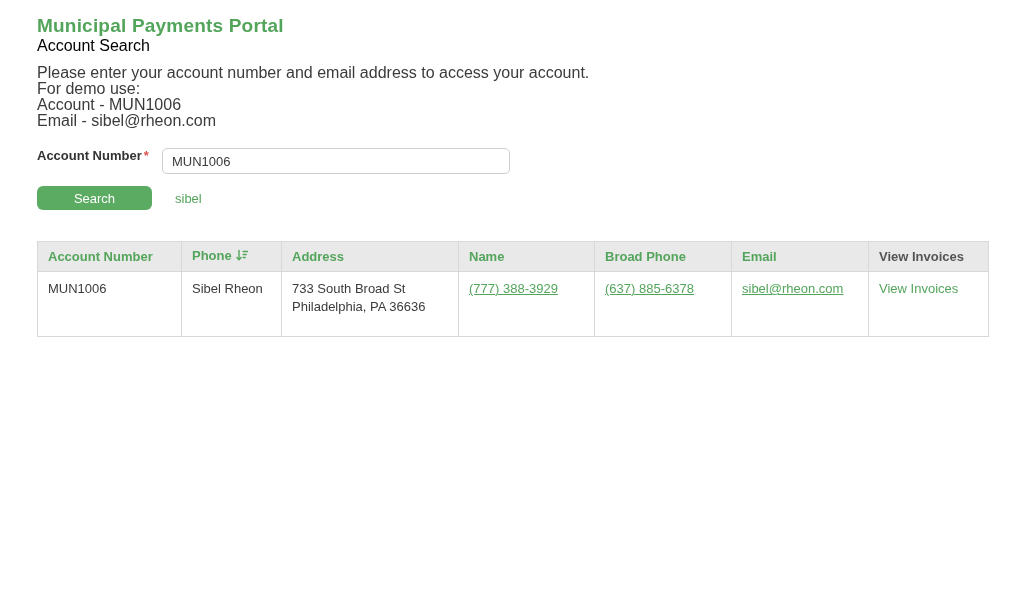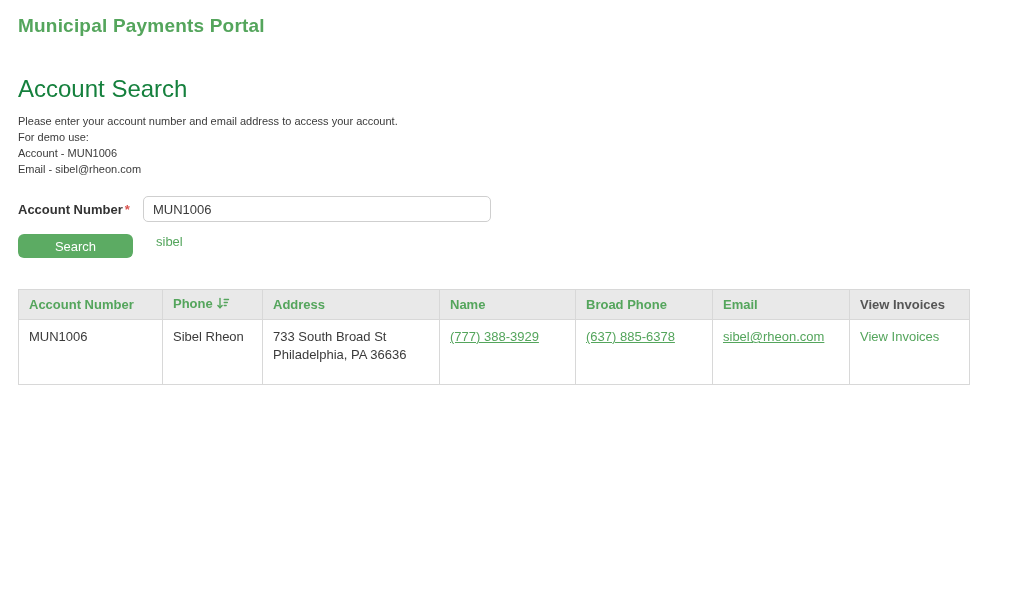--- a/index.html
+++ b/index.html
@@ -2,66 +2,65 @@
 <html><head>
 <meta charset="utf-8">
 <style>
   * { box-sizing: border-box; margin: 0; padding: 0; }
   html, body {
     width: 1024px; height: 607px;
     background: #ffffff;
     font-family: "Liberation Sans", sans-serif;
     color: #3b3b3b;
   }
-  .page { padding: 15px 37px 0 18px; width: 835px; }
+  .page { padding: 15px 37px 0 37px; width: 835px; }
 
   .portal-title {
     font-size: 19px;
     font-weight: bold;
     color: #54a55c;
     letter-spacing: 0.2px;
   }
 
   .section-heading {
-    margin-top: 38px;
-    font-size: 24px;
+    font-size: 16px;
     font-weight: 500;
-    color: #15803d;
+    color: #000000;
   }
 
   .instructions { margin-top: 10px; }
   .instructions div {
-    font-size: 11px;
+    font-size: 16px;
     line-height: 16px;
     color: #3b3b3b;
   }
 
   .form-area { margin-top: 19px; }
-  .form-row { display: flex; align-items: center; margin-bottom: 12px; }
+  .form-row { display: flex; align-items: flex-start; margin-bottom: 12px; }
   .form-label {
     width: 125px;
     font-size: 13px;
     font-weight: bold;
     color: #333333;
   }
   .required { color: #d9534f; font-weight: bold; margin-left: 2px; }
   .form-input {
     width: 348px;
     height: 26px;
     border: 1px solid #cfcfcf;
     border-radius: 5px;
     padding: 0 9px;
     font-size: 13px;
     color: #3b3b3b;
     font-family: "Liberation Sans", sans-serif;
     outline: none;
     background: #ffffff;
   }
 
-  .actions-row { display: flex; margin-top: 7px; }
+  .actions-row { display: flex; align-items: center; margin-top: 7px; }
   .search-btn {
     width: 115px;
     height: 24px;
     background: #5cab63;
     color: #ffffff;
     border: none;
     border-radius: 6px;
     font-size: 13px;
     font-family: "Liberation Sans", sans-serif;
     cursor: pointer;

